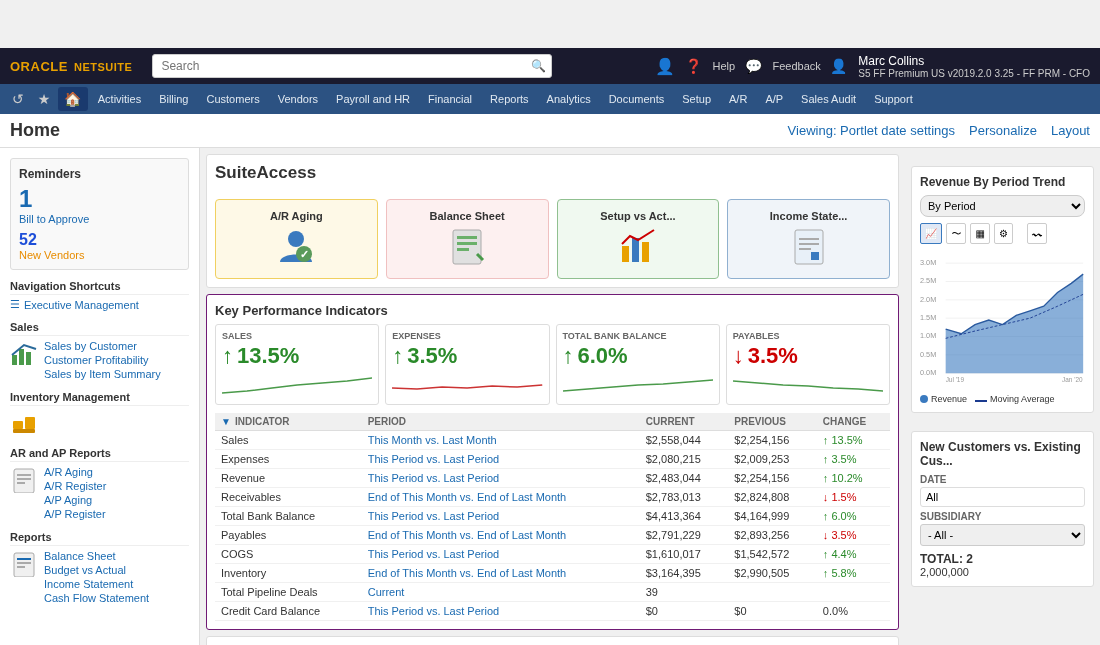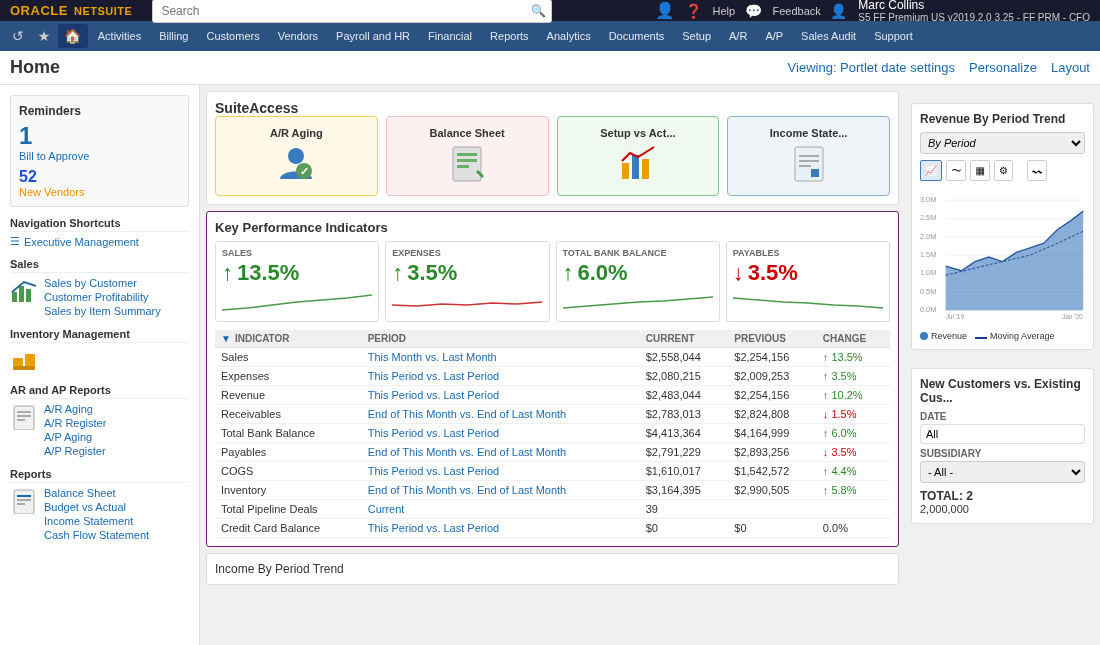--- a/index.html
+++ b/index.html
@@ -1,19 +1,19 @@
 <!DOCTYPE html>
 <html><head>
   <meta charset="utf-8">
   <style>
     * { box-sizing: border-box; margin: 0; padding: 0; }
     body { font-family: Arial, Helvetica, sans-serif; font-size: 12px; background: #f0f0f0; color: #333; overflow-x: hidden; }
 
     
-    .top-bar { background: #1a1a2e; display: flex; align-items: center; padding: 0 10px; height: 21px; }
+    .top-bar { background: #1a1a2e; display: flex; align-items: center; padding: 0 10px; height: 36px; margin-top: 48px; }
     .logo { color: white; font-size: 13px; font-weight: bold; margin-right: 20px; letter-spacing: 0.5px; white-space: nowrap; }
     .logo span { color: #e8a000; }
     .search-bar { flex: 1; max-width: 400px; position: relative; }
     .search-bar input { width: 100%; padding: 4px 30px 4px 8px; border: 1px solid #ccc; border-radius: 3px; font-size: 12px; background: white; }
     .search-icon-wrap { position: absolute; right: 6px; top: 50%; transform: translateY(-50%); color: #666; }
     .top-right { display: flex; align-items: center; gap: 10px; margin-left: auto; color: #ccc; font-size: 11px; }
     .top-right span { cursor: pointer; }
     .user-info { font-size: 10px; color: #ccc; text-align: right; }
     .user-name { font-size: 12px; color: white; }
 
@@ -45,21 +45,21 @@
     .nav-icon-box { width: 28px; height: 28px; display: flex; align-items: center; justify-content: center; flex-shrink: 0; }
 
     
     .content-area { flex: 1; overflow-y: auto; padding: 6px; display: flex; flex-direction: column; gap: 6px; }
 
     
     .page-header-row { background: white; padding: 6px 10px; border-bottom: 1px solid #ddd; display: flex; align-items: center; justify-content: space-between; }
 
     
     .suite-access { background: white; border: 1px solid #ddd; border-radius: 3px; padding: 8px; }
-    .suite-access-title { font-size: 14px; font-weight: bold; margin-bottom: 0; }
+    .suite-access-title { font-size: 17px; font-weight: bold; margin-bottom: 16px; }
     .suite-tiles { display: flex; gap: 8px; }
     .suite-tile { flex: 1; border-radius: 4px; padding: 8px 6px; display: flex; flex-direction: column; align-items: center; justify-content: center; min-height: 80px; cursor: pointer; text-align: center; }
     .suite-tile.yellow { background: #fef9e7; border: 1px solid #f0d060; }
     .suite-tile.pink { background: #fdf0f0; border: 1px solid #f0c0c0; }
     .suite-tile.green { background: #f0f9f0; border: 1px solid #90c090; }
     .suite-tile.blue { background: #f0f4f9; border: 1px solid #90b0d0; }
     .suite-tile-label { font-size: 11px; color: #333; font-weight: bold; margin-bottom: 4px; }
 
     
     .kpi-section { background: white; border: 1px solid #701a75; border-radius: 3px; padding: 8px; }
@@ -80,21 +80,21 @@
     .change-up { color: #2a8a2a; display: flex; align-items: center; gap: 2px; }
     .change-down { color: #cc0000; display: flex; align-items: center; gap: 2px; }
     .sort-icon { color: #1a6ab1; margin-right: 4px; }
 
     
     .right-panel { width: 195px; min-width: 195px; display: flex; flex-direction: column; gap: 6px; padding: 6px; background: #f0f0f0; overflow-y: auto; }
     .panel-box { background: white; border: 1px solid #ddd; border-radius: 3px; padding: 8px; margin-top: 12px; }
     .panel-title { font-size: 12px; font-weight: bold; margin-bottom: 6px; color: #333; }
 
     
-    .period-select { width: 100%; padding: 3px; border: 1px solid #ccc; border-radius: 3px; font-size: 11px; margin-bottom: 6px; font-style: italic; }
+    .period-select { width: 100%; padding: 3px; border: 1px solid #ccc; border-radius: 8px; font-size: 11px; margin-bottom: 6px; }
     .chart-icons { display: flex; gap: 4px; margin-bottom: 6px; }
     .chart-icon-btn { padding: 2px 4px; border: 1px solid #ccc; border-radius: 2px; cursor: pointer; font-size: 10px; background: white; }
     .chart-icon-btn.active { background: #e0e8f5; border-color: #3a7abf; }
     .revenue-chart { width: 100%; height: 140px; position: relative; }
     .chart-legend { display: flex; gap: 8px; margin-top: 4px; font-size: 9px; }
     .legend-item { display: flex; align-items: center; gap: 3px; }
     .legend-dot { width: 8px; height: 8px; border-radius: 50%; }
 
     
     .field-label { font-size: 10px; font-weight: bold; color: #666; text-transform: uppercase; margin-bottom: 2px; margin-top: 4px; }

